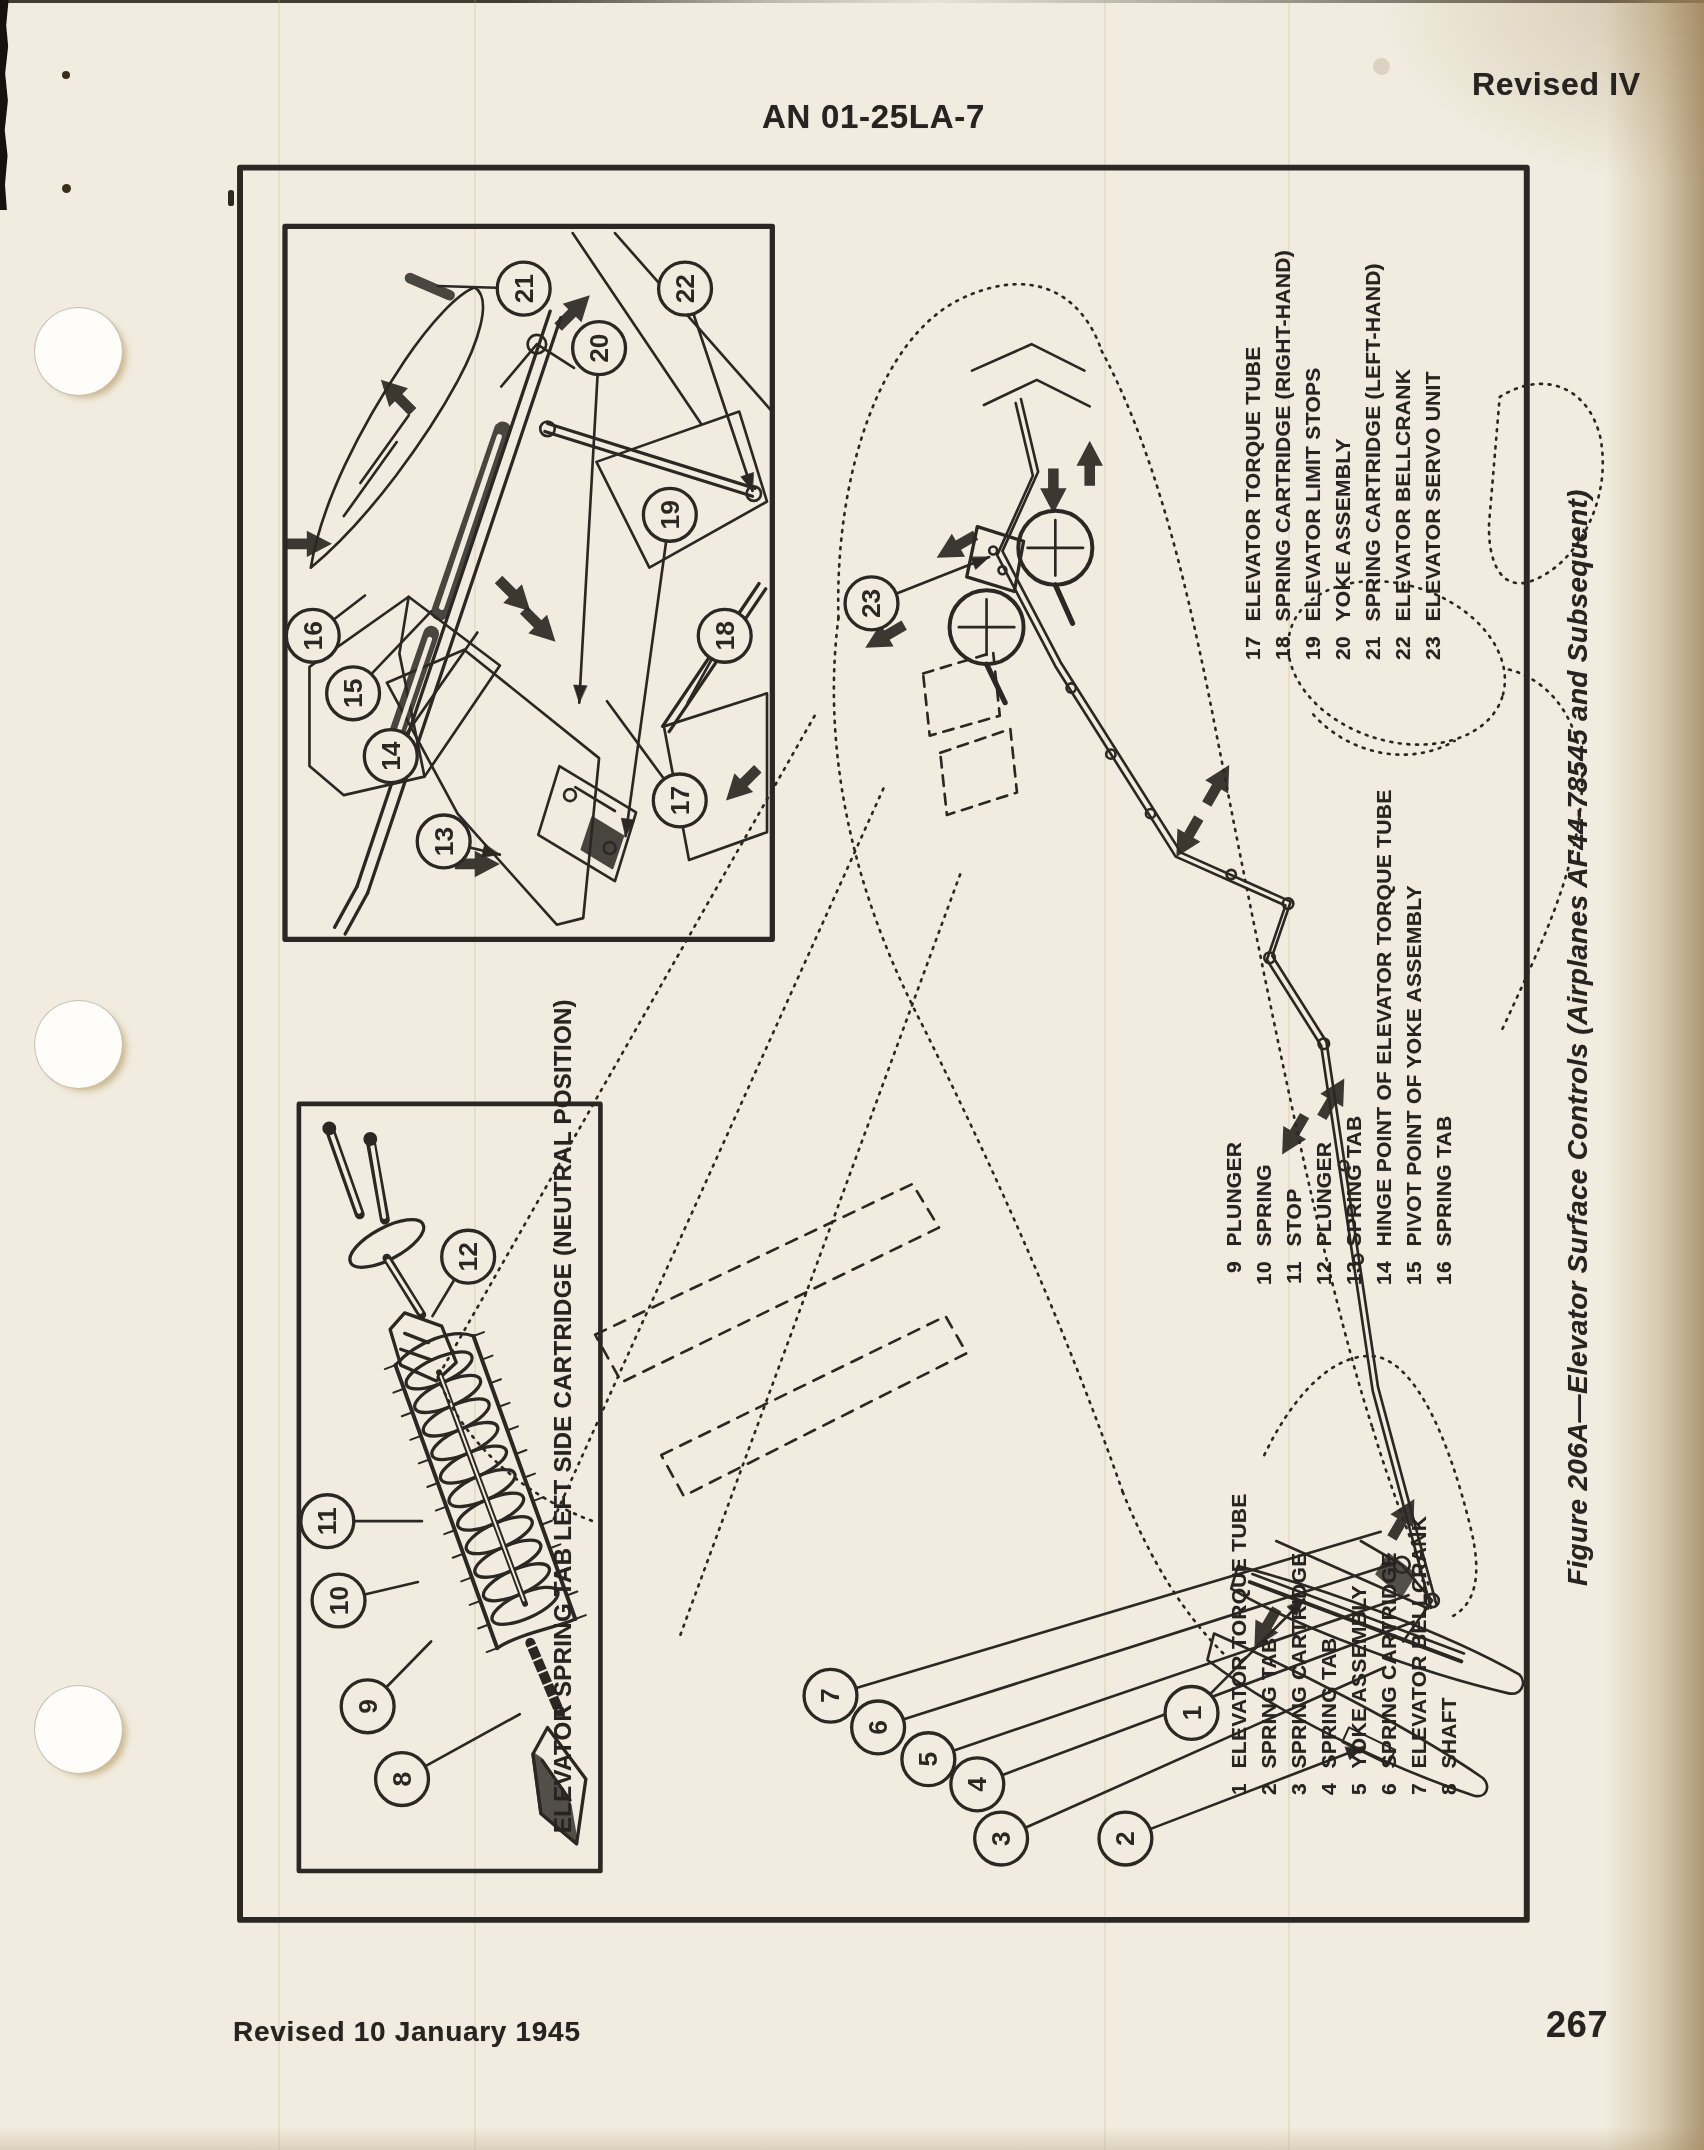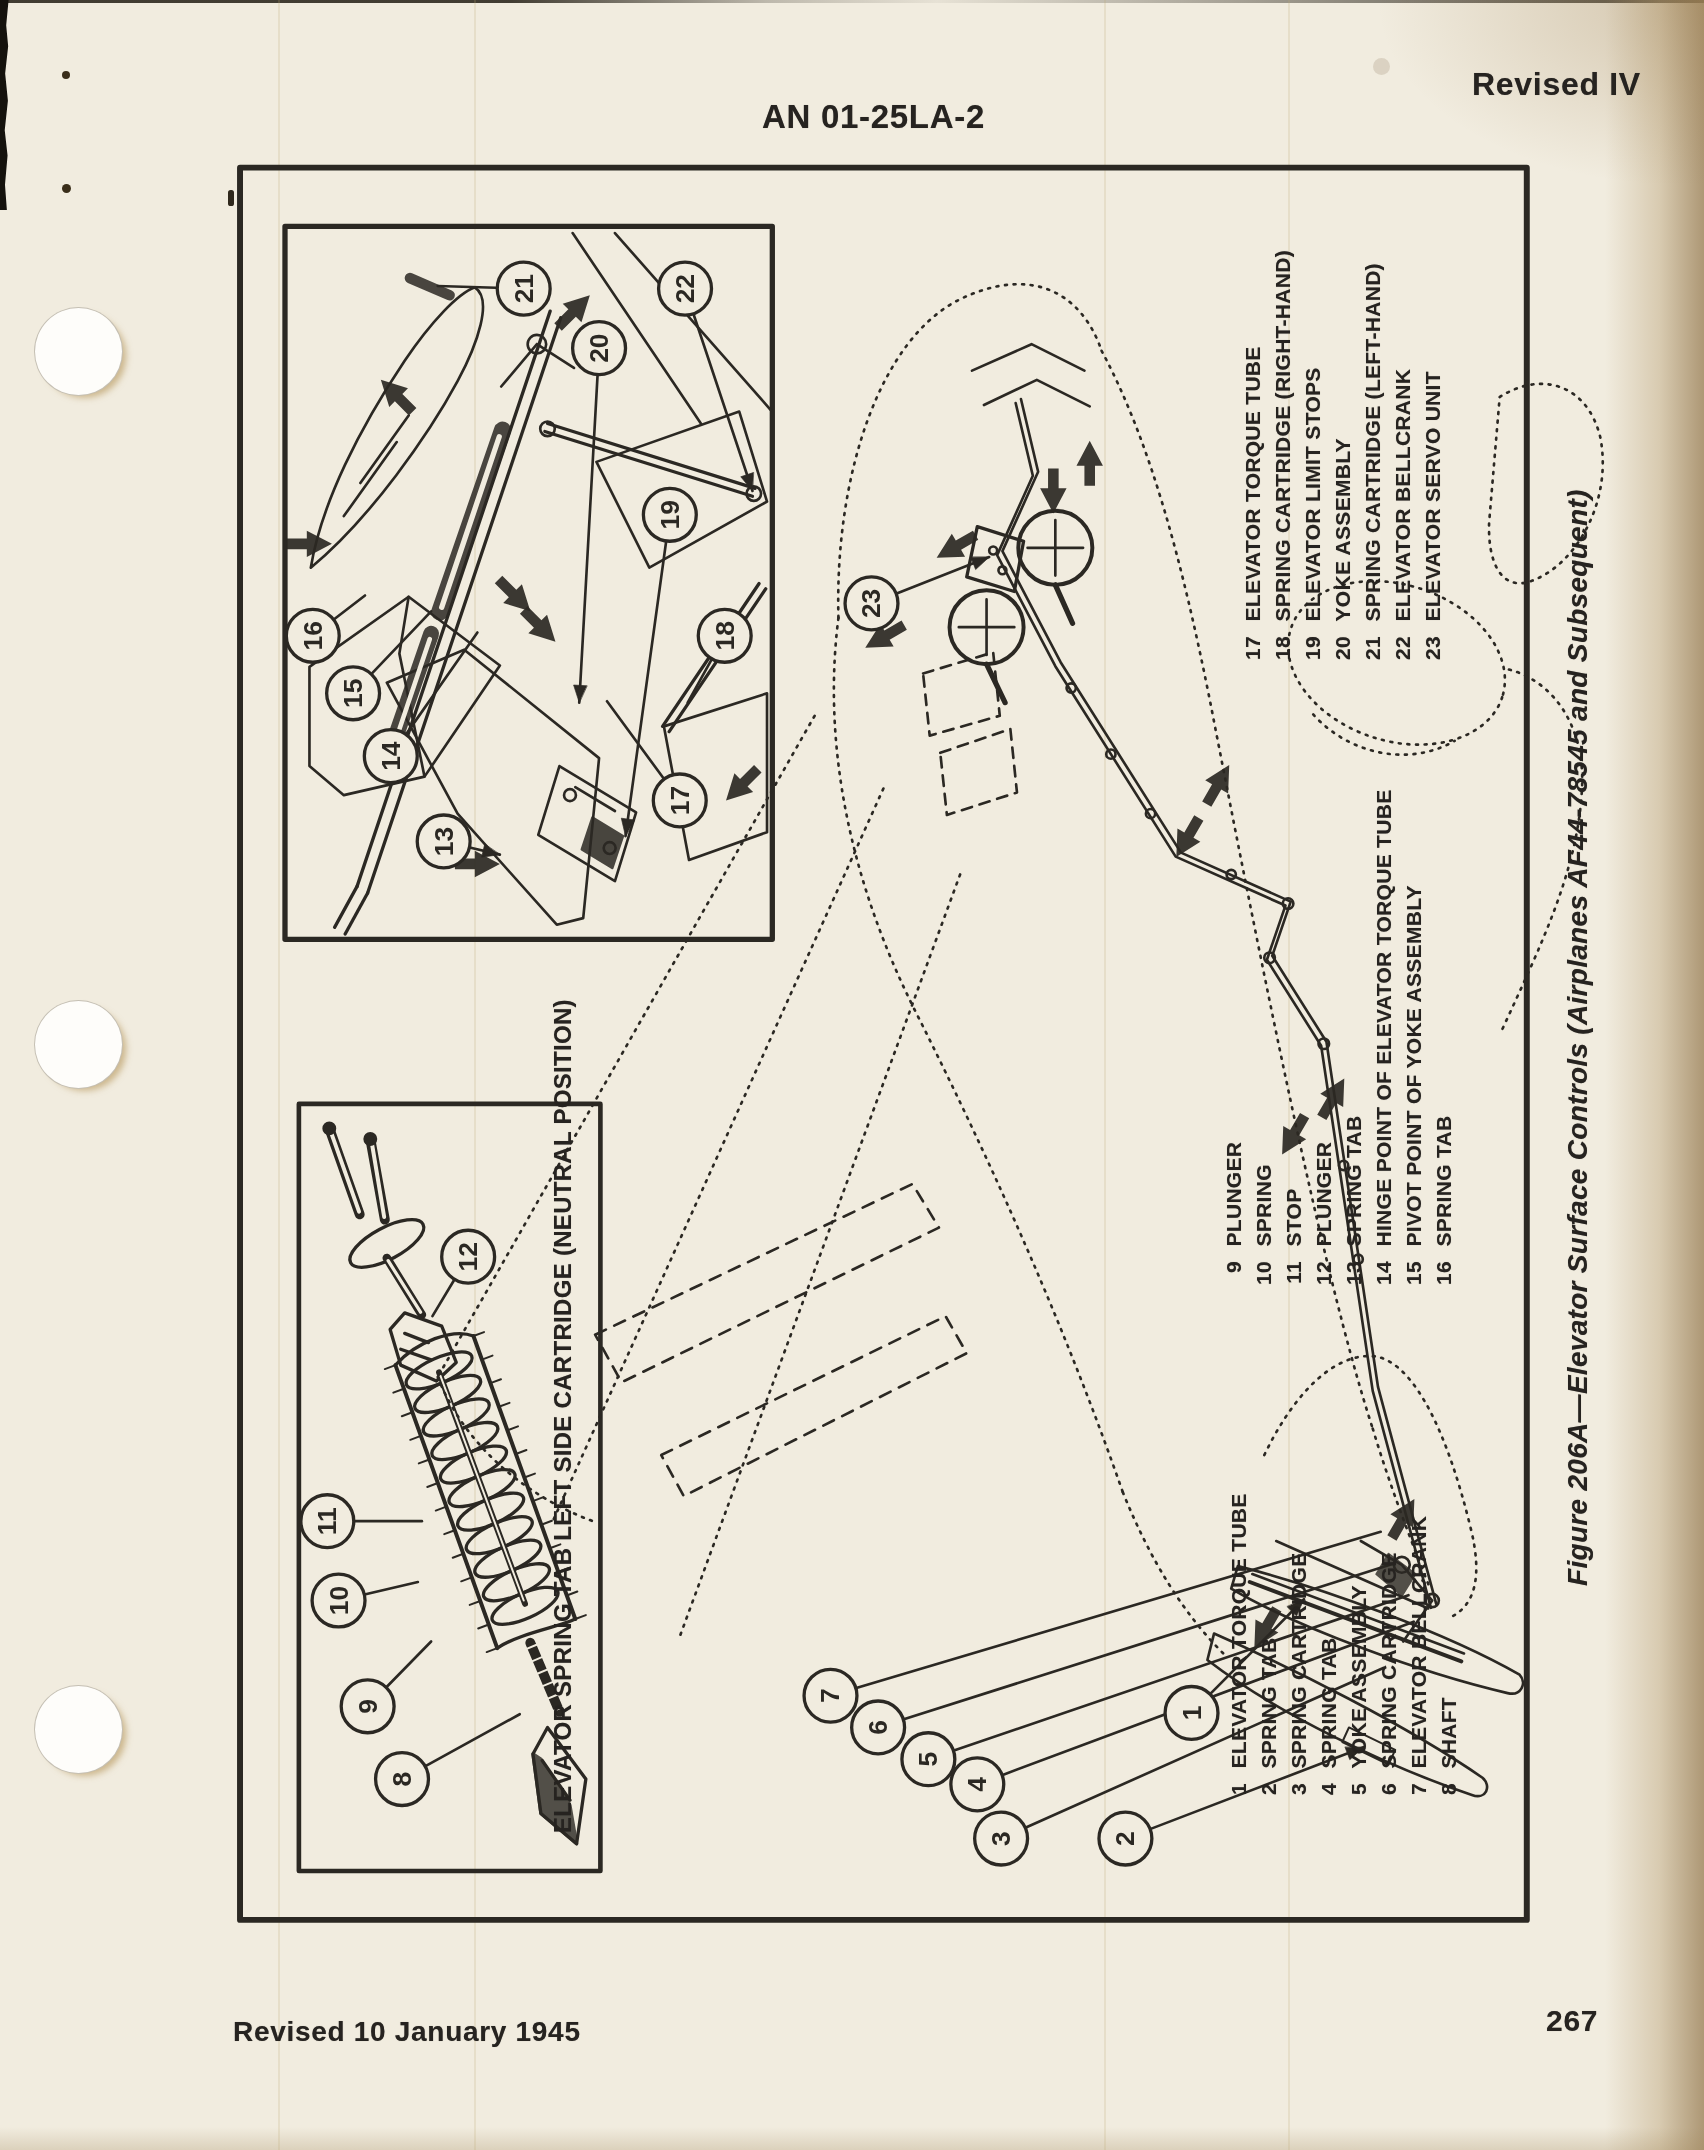--- a/index.html
+++ b/index.html
@@ -330,21 +330,21 @@
         <text x="512" y="2420" text-anchor="middle" dominant-baseline="central" font-size="40" font-weight="bold" fill="#2b2823" stroke="none" transform="rotate(-90 512 2420)">10</text>
         <line x1="585.3907530622906" y1="2549.996939582245" x2="652" y2="2482" stroke="#2b2823" stroke-width="4"></line>
         <circle cx="556" cy="2580" r="40" fill="#f1ecdf" stroke="#2b2823" stroke-width="5"></circle>
         <text x="556" y="2580" text-anchor="middle" dominant-baseline="central" font-size="40" font-weight="bold" fill="#2b2823" stroke="none" transform="rotate(-90 556 2580)">9</text>
         <line x1="644.7923365903389" y1="2669.7435450232965" x2="786" y2="2592" stroke="#2b2823" stroke-width="4"></line>
         <circle cx="608" cy="2690" r="40" fill="#f1ecdf" stroke="#2b2823" stroke-width="5"></circle>
         <text x="608" y="2690" text-anchor="middle" dominant-baseline="central" font-size="40" font-weight="bold" fill="#2b2823" stroke="none" transform="rotate(-90 608 2690)">8</text>
       </g>
   </svg>
 
-  <div class="abs ink hdr" style="left:762px;top:98px;font-size:33px;">AN 01-25LA-2</div>
+  <div class="abs ink hdr" style="left:762px;top:98px;font-size:33px;">AN 01-25LA-7</div>
   <div class="abs ink hdr" style="left:1472px;top:66px;font-size:32px;">Revised IV</div>
 
   <div id="legend-col3" class="rot legend ink" style="left:1238px;top:669px;">
       <div class="lline"><span class="num">17</span><span class="lab">ELEVATOR TORQUE TUBE</span></div>
       <div class="lline"><span class="num">18</span><span class="lab">SPRING CARTRIDGE (RIGHT-HAND)</span></div>
       <div class="lline"><span class="num">19</span><span class="lab">ELEVATOR LIMIT STOPS</span></div>
       <div class="lline"><span class="num">20</span><span class="lab">YOKE ASSEMBLY</span></div>
       <div class="lline"><span class="num">21</span><span class="lab">SPRING CARTRIDGE (LEFT-HAND)</span></div>
       <div class="lline"><span class="num">22</span><span class="lab">ELEVATOR BELLCRANK</span></div>
       <div class="lline"><span class="num">23</span><span class="lab">ELEVATOR SERVO UNIT</span></div>
@@ -368,15 +368,15 @@
       <div class="lline"><span class="num">6</span><span class="lab">SPRING CARTRIDGE</span></div>
       <div class="lline"><span class="num">7</span><span class="lab">ELEVATOR BELLCRANK</span></div>
       <div class="lline"><span class="num">8</span><span class="lab">SHAFT</span></div>
     </div>
 
   <div class="rot cartlabel ink" style="left:549px;top:1833px;">ELEVATOR SPRING TAB LEFT SIDE CARTRIDGE (NEUTRAL POSITION)</div>
 
   <div class="rot caption ink" style="left:1562px;top:1586px;">Figure 206A—Elevator Surface Controls (Airplanes AF44-78545 and Subsequent)</div>
 
   <div class="abs ink hdr" style="left:233px;top:2016px;font-size:28px;">Revised 10 January 1945</div>
-  <div class="abs ink hdr" style="left:1546px;top:2004px;font-size:30px;">267</div>
+  <div class="abs ink hdr" style="left:1546px;top:2004px;font-size:36px;">267</div>
 </div>
 
 
 </body></html>

